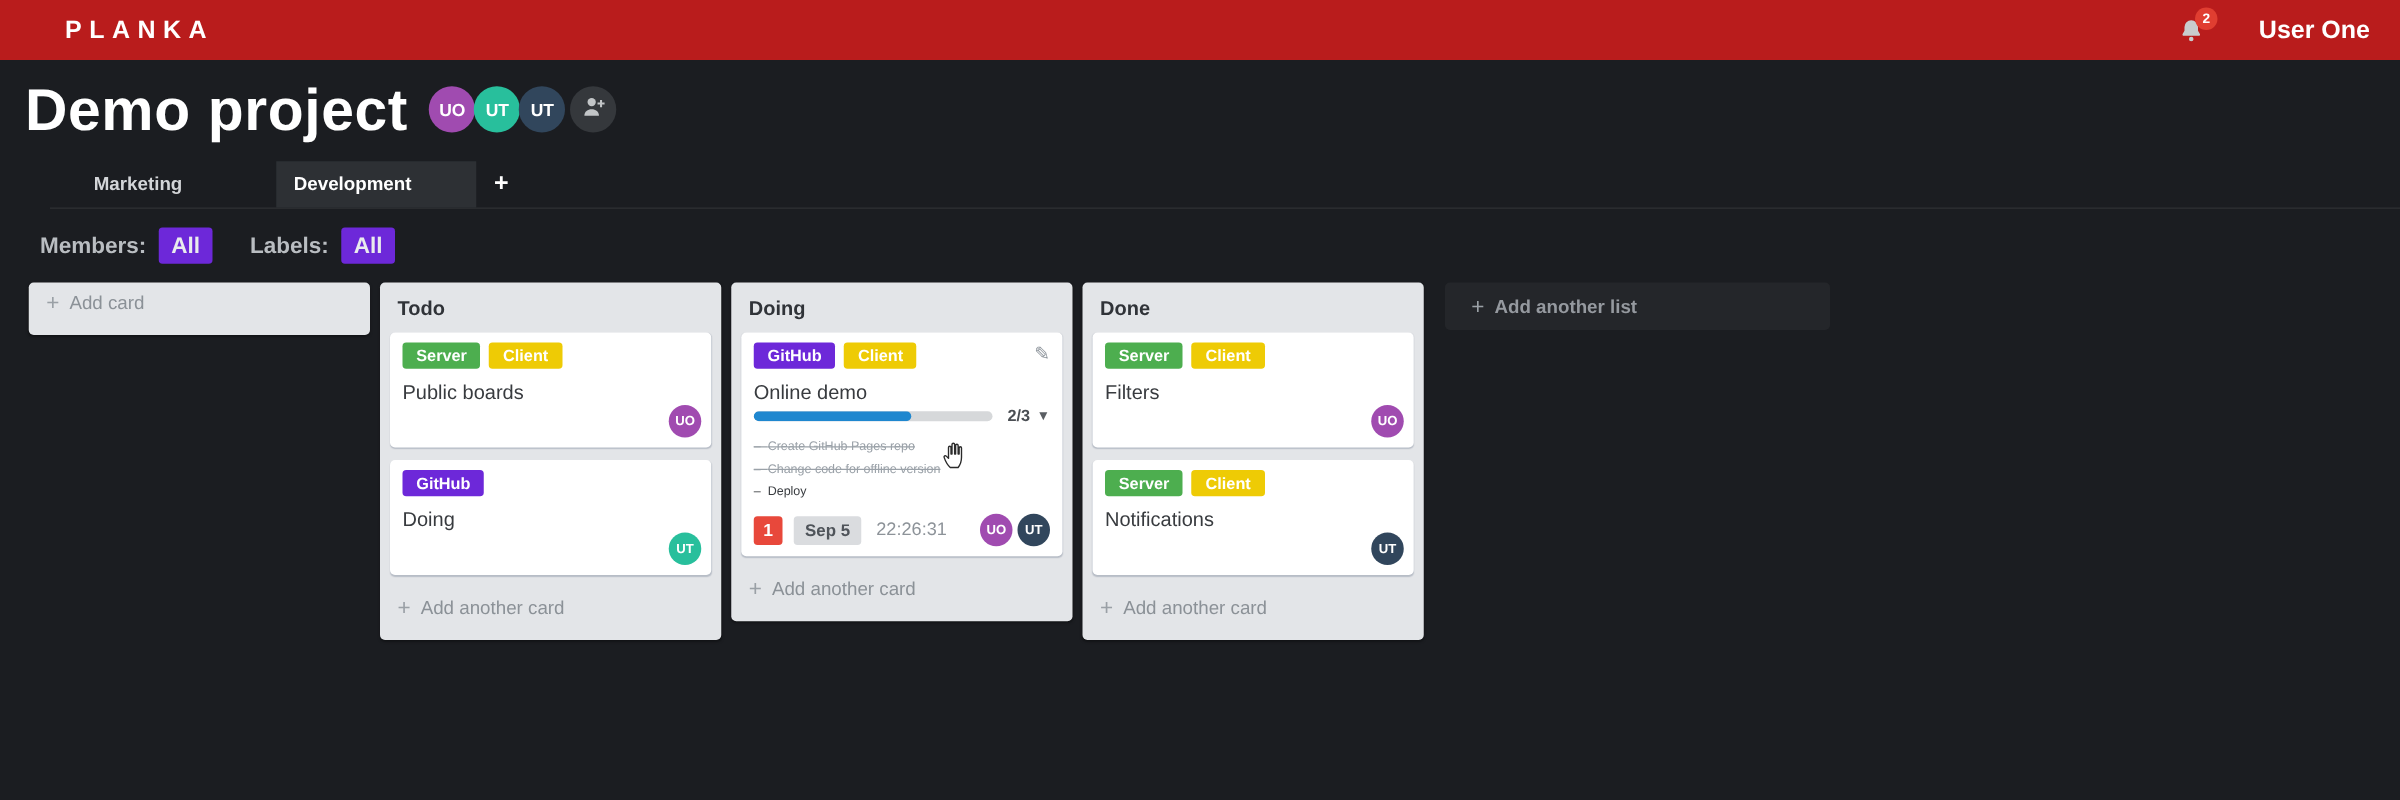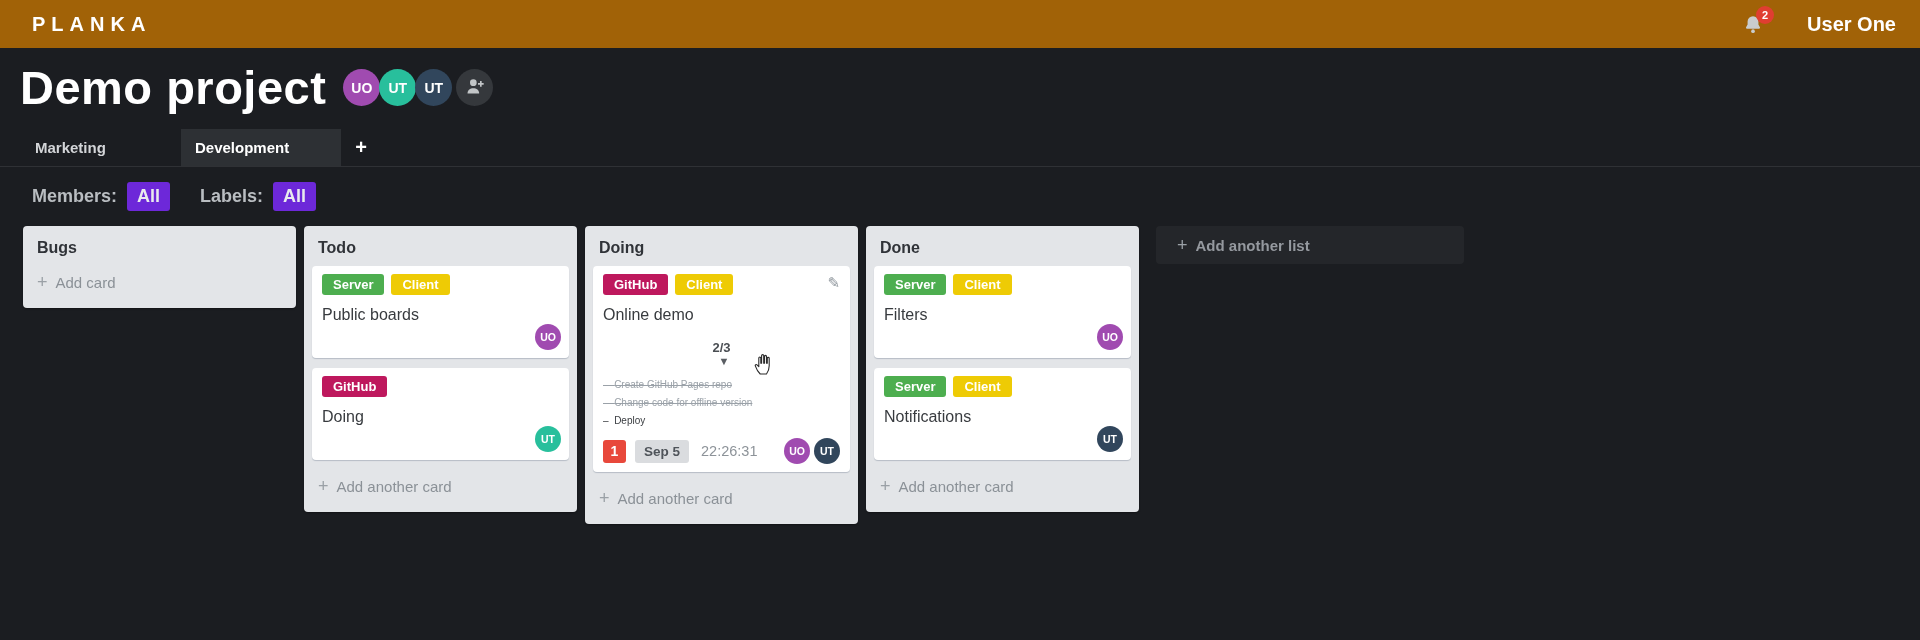--- a/index.html
+++ b/index.html
@@ -6,23 +6,23 @@
   html,body { width:1920px; height:640px; }
   body {
     background:#1b1d21;
     font-family:"Liberation Sans", sans-serif;
     position:relative;
     overflow:hidden;
     color:#fff;
   }
   
   .topbar {
-    height:48px; background:#a16207;
+    height:48px; background:#b91c1c;
     display:flex; align-items:center;
-    padding:0 24px 0 32px;
+    padding:0 24px 0 52px;
   }
   .logo { font-size:20px; font-weight:bold; letter-spacing:6px; color:#fff; }
   .topbar-spacer { flex:1; }
   .bell-wrap { position:relative; margin-right:44px; cursor:pointer; }
   .bell-wrap svg { display:block; }
   .notif-badge {
     position:absolute; top:-8px; right:-11px;
     background:#e03e31; color:#fff;
     min-width:18px; height:18px; border-radius:50%;
     font-size:11px; font-weight:bold;
@@ -53,20 +53,21 @@
     display:flex; align-items:center; justify-content:center;
     cursor:pointer;
   }
 
   
   .tabs {
     margin-top:14px; height:38px;
     display:flex; align-items:stretch;
     border-bottom:1px solid rgba(255,255,255,0.09);
     padding-left:21px;
+    margin-left:40px;
   }
   .tab {
     width:160px; display:flex; align-items:center;
     padding-left:14px; font-size:15px; font-weight:600;
     color:#d3d5d8; cursor:pointer;
   }
   .tab.active { background:#2d3034; color:#fff; }
   .tab-add {
     width:40px; display:flex; align-items:center; justify-content:center;
     color:#fff; font-size:20px; font-weight:bold; cursor:pointer;
@@ -112,34 +113,34 @@
   }
   .card.simple { padding-bottom:34px; min-height:86px; }
   .labels-row { display:flex; flex-wrap:wrap; }
   .label {
     border-radius:3px; padding:3px 11px;
     font-size:13px; font-weight:bold; color:#fff;
     margin-right:7px; margin-bottom:2px;text-align:right;
   }
   .label-green  { background:#4dae4f; }
   .label-yellow { background:#eecb05; }
-  .label-navy   { background:#be185d; }
+  .label-navy   { background:#6d28d9; }
   .card-title { margin-top:9px; font-size:16px; color:#383b3f; }
   .card-avatar {
     position:absolute; right:8px; bottom:8px;
     width:26px; height:26px; border-radius:50%;
     display:flex; align-items:center; justify-content:center;
     font-size:10.5px; font-weight:bold; color:#fff;
   }
   .edit-icon {
     position:absolute; top:8px; right:10px;
     color:#8e959c; font-size:15px; cursor:pointer;
   }
   
-  .progress-row { display:flex; align-items:center; margin-top:16px;flex-direction:column; }
+  .progress-row { display:flex; align-items:center; margin-top:1px; }
   .progress-track {
     flex:1; height:8px; border-radius:4px; background:#d6d8da;
     overflow:hidden; margin-right:12px;
   }
   .progress-fill { height:100%; border-radius:4px; background:#1f87cf; }
   .progress-text { font-size:13px; color:#4a4e53; font-weight:600; }
   .progress-caret { font-size:11px; color:#5a5e63; margin-left:5px; cursor:pointer; }
   .tasks { margin-top:9px; }
   .task { font-size:10px; line-height:17px; margin-bottom:1px; }
   .task::before { content:"–  "; white-space:pre; }
@@ -224,21 +225,20 @@
 <div class="filters">
   <span class="filter-label">Members:</span>
   <span class="filter-chip">All</span>
   <span class="filter-label">Labels:</span>
   <span class="filter-chip">All</span>
 </div>
 
 <div class="board">
 
   <div class="list">
-    <div class="list-title">Bugs</div>
     <div class="add-card-row">
       <span class="plus">+</span>
       <span>Add card</span>
     </div>
   </div>
 
   <div class="list">
     <div class="list-title">Todo</div>
     <div class="cards">
       <div class="card simple">

